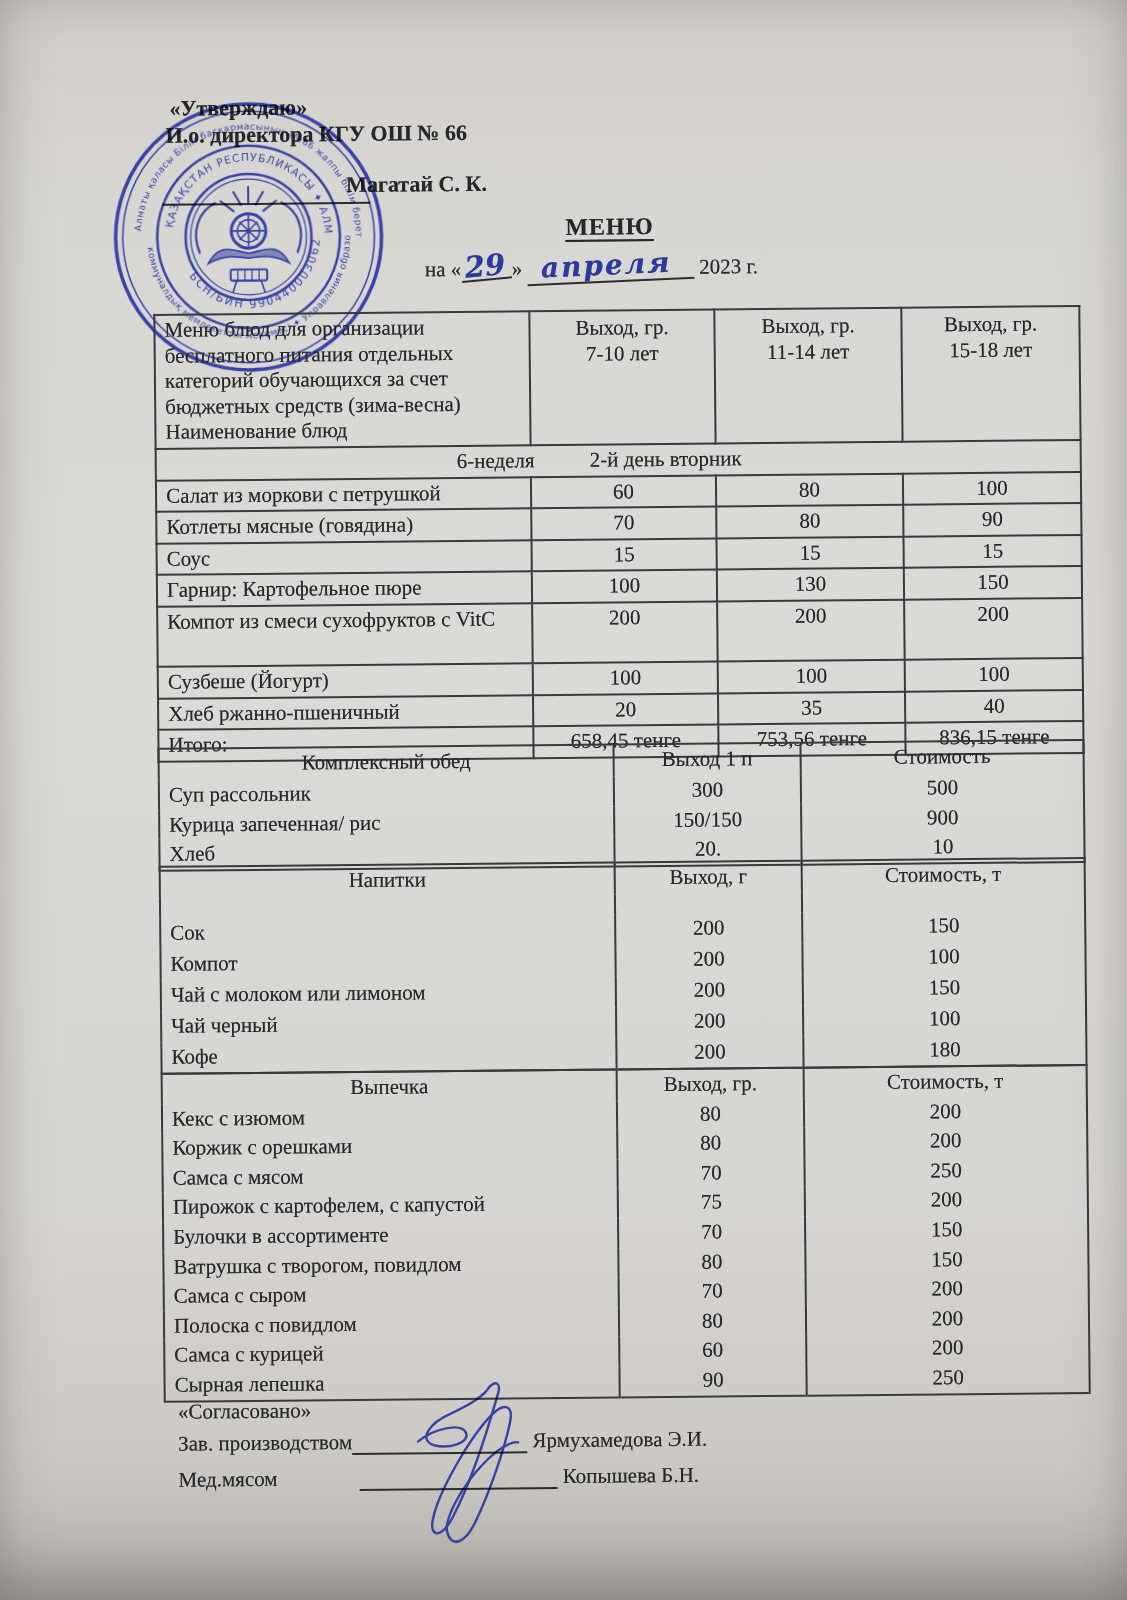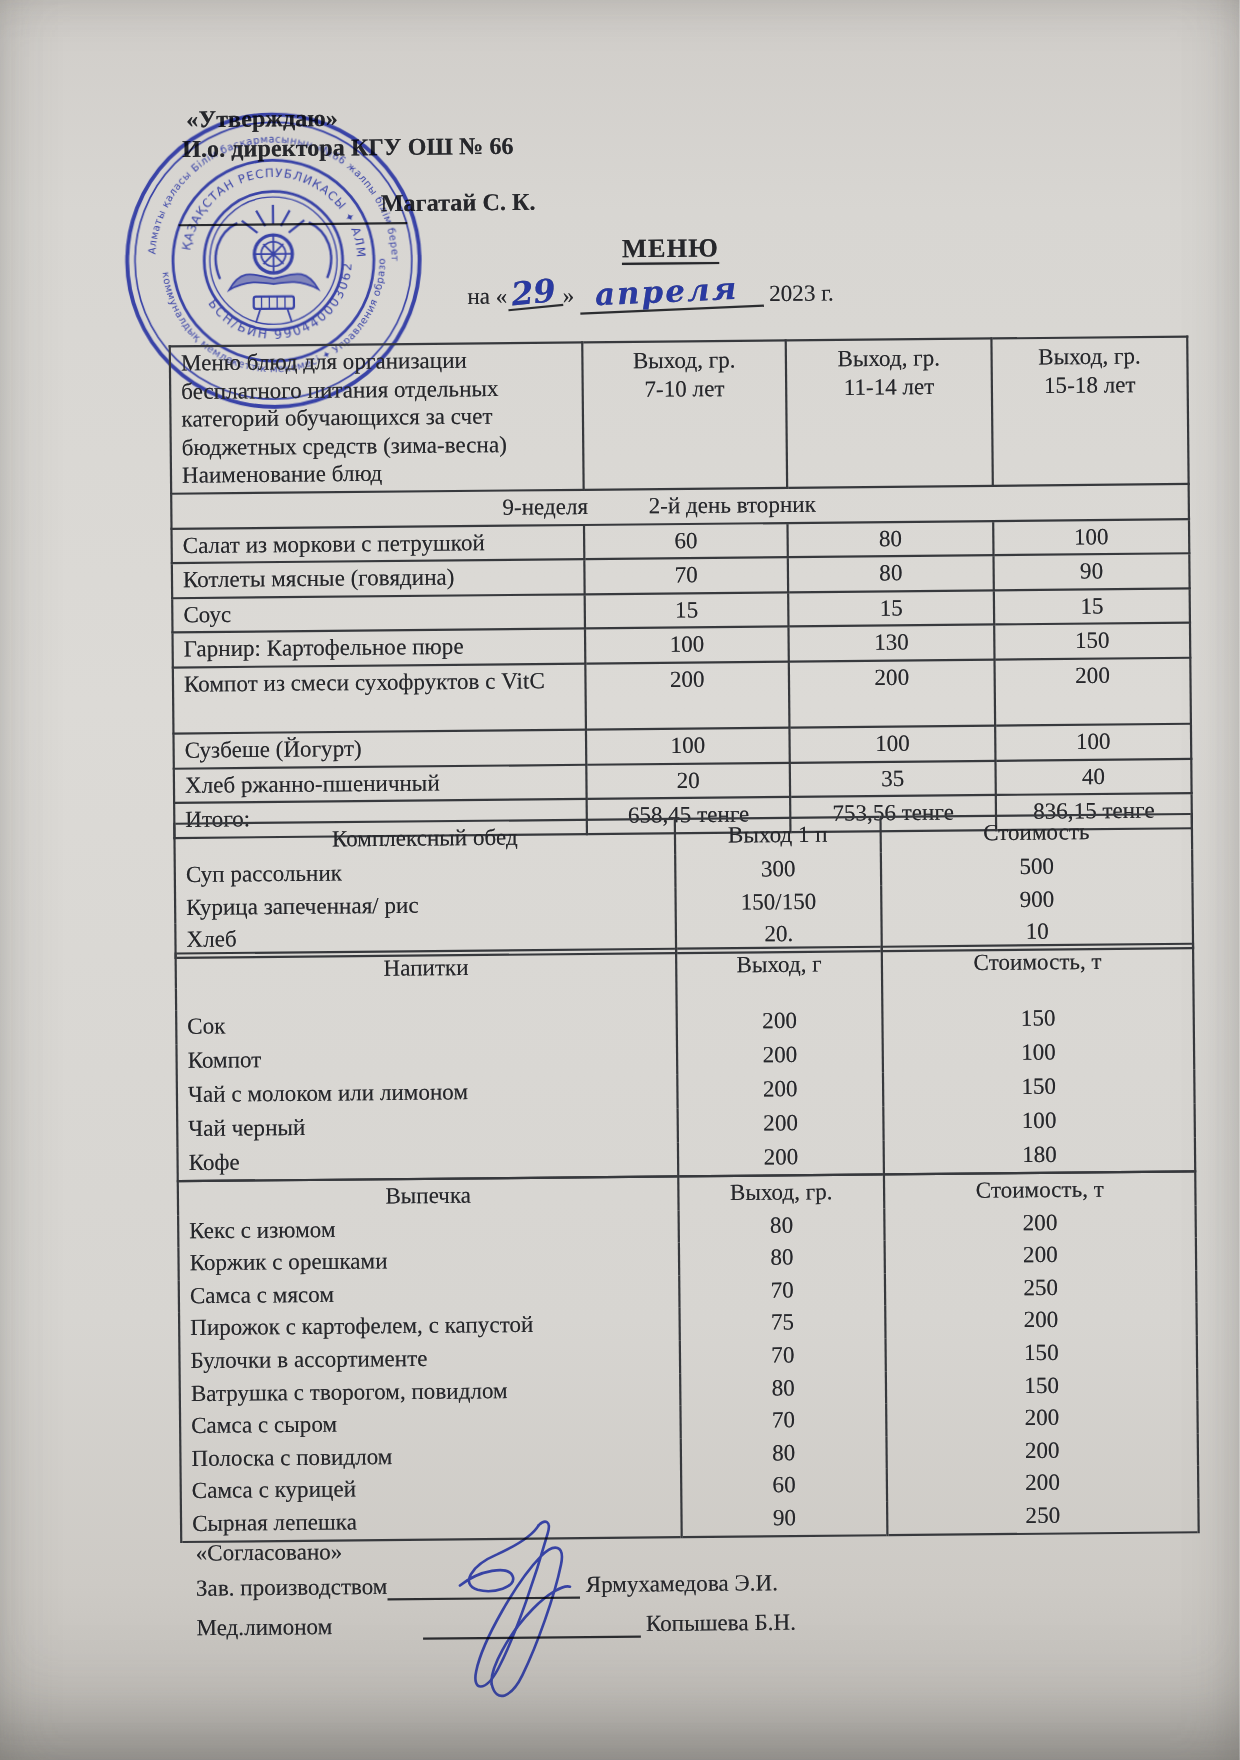--- a/index.html
+++ b/index.html
@@ -125,21 +125,21 @@
       <td class="chdr">
             <div>Выход, гр.</div>
             <div>11-14 лет</div>
           </td>
       <td class="chdr">
             <div>Выход, гр.</div>
             <div>15-18 лет</div>
           </td>
     </tr>
     <tr class="week" style="height:30px;">
-      <td colspan="4"><span class="w1">9-неделя</span><span class="w2">2-й день вторник</span></td>
+      <td colspan="4"><span class="w1">6-неделя</span><span class="w2">2-й день вторник</span></td>
     </tr>
     <tr style="height:30px;">
       <td class="name">Салат из моркови с петрушкой</td>
       <td class="val">60</td>
       <td class="val">80</td>
       <td class="val">100</td>
     </tr>
     <tr style="height:30px;">
       <td class="name">Котлеты мясные (говядина)</td>
       <td class="val">70</td>
@@ -323,21 +323,21 @@
       <td class="val">250</td>
     </tr>
   </tbody>
     </table>
 
   <div class="abs f-agreed ink">«Согласовано»</div>
   <div class="abs f-row1 ink">
     <span>Зав. производством</span><span class="f-ul" style="width:175px;"></span> <span>Ярмухамедова Э.И.</span>
   </div>
   <div class="abs f-row2 ink">
-    <span>Мед.лимоном</span><span class="f-ul" style="width:198px;margin-left:82px;"></span> <span>Копышева Б.Н.</span>
+    <span>Мед.мясом</span><span class="f-ul" style="width:198px;margin-left:82px;"></span> <span>Копышева Б.Н.</span>
   </div>
 
   <svg class="abs sig" viewBox="0 0 220 180">
     <g fill="none" stroke="#2735a0" stroke-width="2.4" stroke-linecap="round" opacity="0.9">
       <path d="M 52 62 C 70 48 96 44 100 54 C 104 64 82 70 68 66 C 52 61 62 44 86 34 C 104 26 118 18 124 8"></path>
       <path d="M 124 8 C 130 2 136 4 132 16 C 122 50 104 104 86 138 C 74 160 62 158 66 140 C 72 112 104 58 126 36 C 138 24 148 26 144 44 C 138 72 122 116 108 144 C 98 164 84 170 80 152"></path>
       <path d="M 80 152 C 78 138 96 106 118 84 C 132 70 146 62 152 64"></path>
     </g>
   </svg>
 

